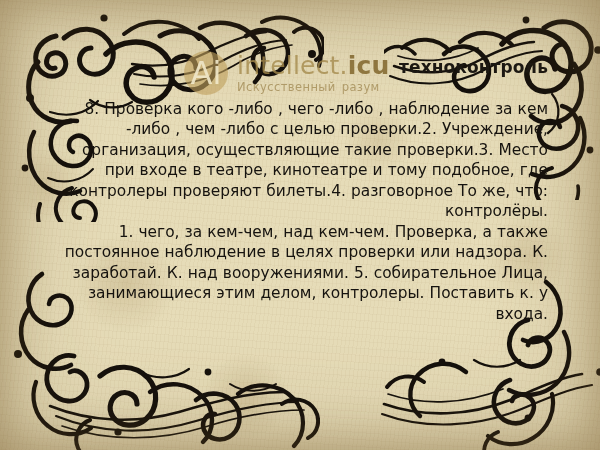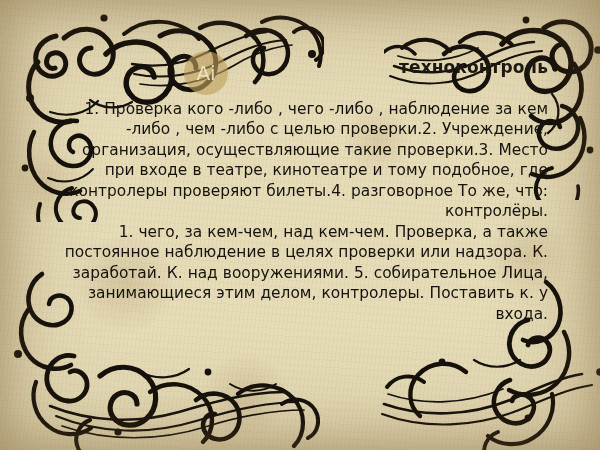--- a/index.html
+++ b/index.html
@@ -101,21 +101,21 @@
     width: 44px;
     height: 44px;
     border-radius: 50%;
     background: rgba(193,163,96,0.62);
     display: flex;
     align-items: center;
     justify-content: center;
     flex: 0 0 auto;
   }
   .wm-badge span {
-    font-size: 20px;
+    font-size: 32px;
     color: rgba(243,235,205,0.92);
     line-height: 1;
     font-family: "DejaVu Sans", "Liberation Sans", sans-serif;
   }
   .wm-words { display: flex; flex-direction: column; line-height: 1; }
   .wm-main {
     font-size: 25px;
     color: rgba(168,141,79,0.80);
     letter-spacing: .2px;
   }
@@ -251,24 +251,28 @@
         <circle cx="150" cy="142" r="3.4"></circle>
         <circle cx="64" cy="86" r="3.4"></circle>
       </g>
     </svg>
   </div>
 
   <div class="watermark">
     <div class="wm-badge">
       <span>Ai</span>
     </div>
+    <div class="wm-words">
+      <div class="wm-main"><span>intellect.</span><b>icu</b></div>
+      <div class="wm-sub">Искусственный  разум</div>
+    </div>
   </div>
 
   <div class="content">
     <h1 class="title">техноконтроль</h1>
     <div class="body-text">
-      <p>1. Проверка кого -либо , чего -либо , наблюдение за кем -либо , чем -либо  с целью проверки.2. Учреждение, организация, осуществляющие такие проверки.3. Место при входе в театре, кинотеатре и тому подобное, где контролеры проверяют билеты.4.  разговорное  То же, что: контролёры.</p>
+      <p>8. Проверка кого -либо , чего -либо , наблюдение за кем -либо , чем -либо  с целью проверки.2. Учреждение, организация, осуществляющие такие проверки.3. Место при входе в театре, кинотеатре и тому подобное, где контролеры проверяют билеты.4.  разговорное  То же, что: контролёры.</p>
       <p class="indent">1. чего, за кем-чем, над кем-чем. Проверка, а также постоянное наблюдение в целях проверки или надзора. К. заработай. К. над вооружениями. 5. собирательное  Лица, занимающиеся этим делом, контролеры. Поставить к. у входа.</p>
     </div>
   </div>
 
   <div class="vignette"></div>
 </div>
 
 </body></html>

